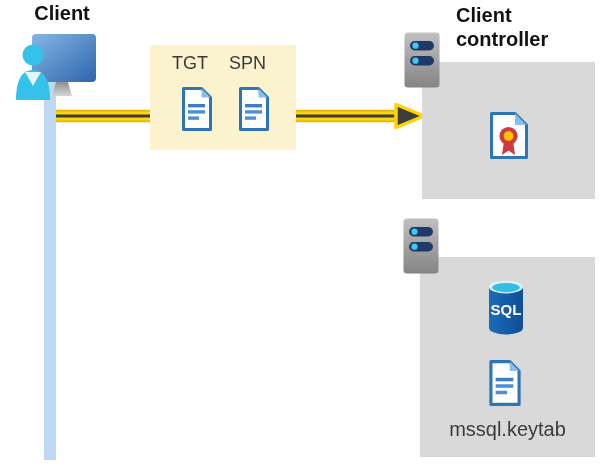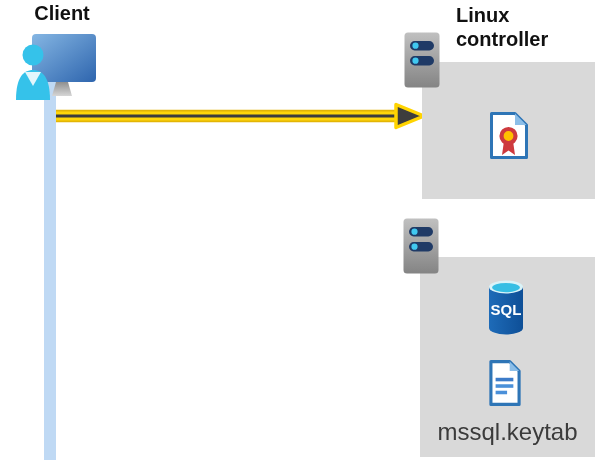--- a/index.html
+++ b/index.html
@@ -2,21 +2,21 @@
 <html><head>
 <meta charset="utf-8">
 <style>
   html,body{margin:0;padding:0;background:#fff;}
   #stage{
     position:relative;width:600px;height:468px;background:#ffffff;overflow:hidden;
     font-family:"Liberation Sans","DejaVu Sans",sans-serif;color:#1a1a1a;
   }
   .abs{position:absolute;}
   .title{font-weight:bold;font-size:20px;line-height:1.18;color:#111;}
-  .caption{font-size:24px;color:#3b3b3b;}
+  .caption{font-size:20px;color:#3b3b3b;}
 
   
   #client-label{left:14px;top:2px;width:96px;text-align:center;}
   #client-icon{left:14px;top:30px;z-index:3;}
   #timeline-bar{left:44px;top:78px;width:12px;height:382px;background:#bfd9f4;z-index:1;}
 
   
   #flow-arrow{left:56px;top:102px;z-index:2;}
 
   
@@ -92,26 +92,36 @@
     <circle cx="19" cy="25" r="10.5" fill="#35c2ea"></circle>
   </svg>
 
   <svg id="flow-arrow" class="abs" width="372" height="28" viewBox="0 0 372 28">
     <line x1="0" y1="14" x2="344" y2="14" stroke="#e3b505" stroke-width="12.5"></line>
     <line x1="0" y1="14" x2="344" y2="14" stroke="#ffd60a" stroke-width="9"></line>
     <line x1="0" y1="14" x2="346" y2="14" stroke="#3d3d3d" stroke-width="3.2"></line>
     <polygon points="340,2.5 368,14 340,25.5" fill="#3d3d3d" stroke="#ffd400" stroke-width="3.5" stroke-linejoin="round"></polygon>
   </svg>
 
+  <div id="ticket-box" class="abs">
+    <div id="tgt-label" class="abs">TGT</div>
+    <div id="spn-label" class="abs">SPN</div>
+    <svg id="tgt-doc-icon" class="abs" width="36" height="46">
+      <use href="#doc-symbol"></use>
+    </svg>
+    <svg id="spn-doc-icon" class="abs" width="36" height="46">
+      <use href="#doc-symbol"></use>
+    </svg>
+  </div>
 
   <div id="dc-panel" class="abs"></div>
   <svg id="dc-server-icon" class="abs" width="36" height="56">
     <use href="#server-symbol"></use>
   </svg>
-  <div id="dc-title" class="abs title">Linux controller</div>
+  <div id="dc-title" class="abs title">Client controller</div>
 
   <svg id="certificate-icon" class="abs" width="44" height="50" viewBox="0 0 44 50">
     <path d="M4.5,2.5 H28 L39.5,14 V46.5 H4.5 Z" fill="#ffffff" stroke="#2e75b6" stroke-width="3" stroke-linejoin="round"></path>
     <path d="M28,2.5 L39.5,14 H28 Z" fill="#8cbee8"></path>
     <path d="M17,30 L15,44 L21.5,39.5 L28,44 L26,30 Z" fill="#ce3a3e"></path>
     <circle cx="21.5" cy="25" r="7" fill="#ffc000" stroke="#ce3a3e" stroke-width="4.2"></circle>
   </svg>
 
   <div id="ls-panel" class="abs"></div>
   <svg id="ls-server-icon" class="abs" width="36" height="56">

